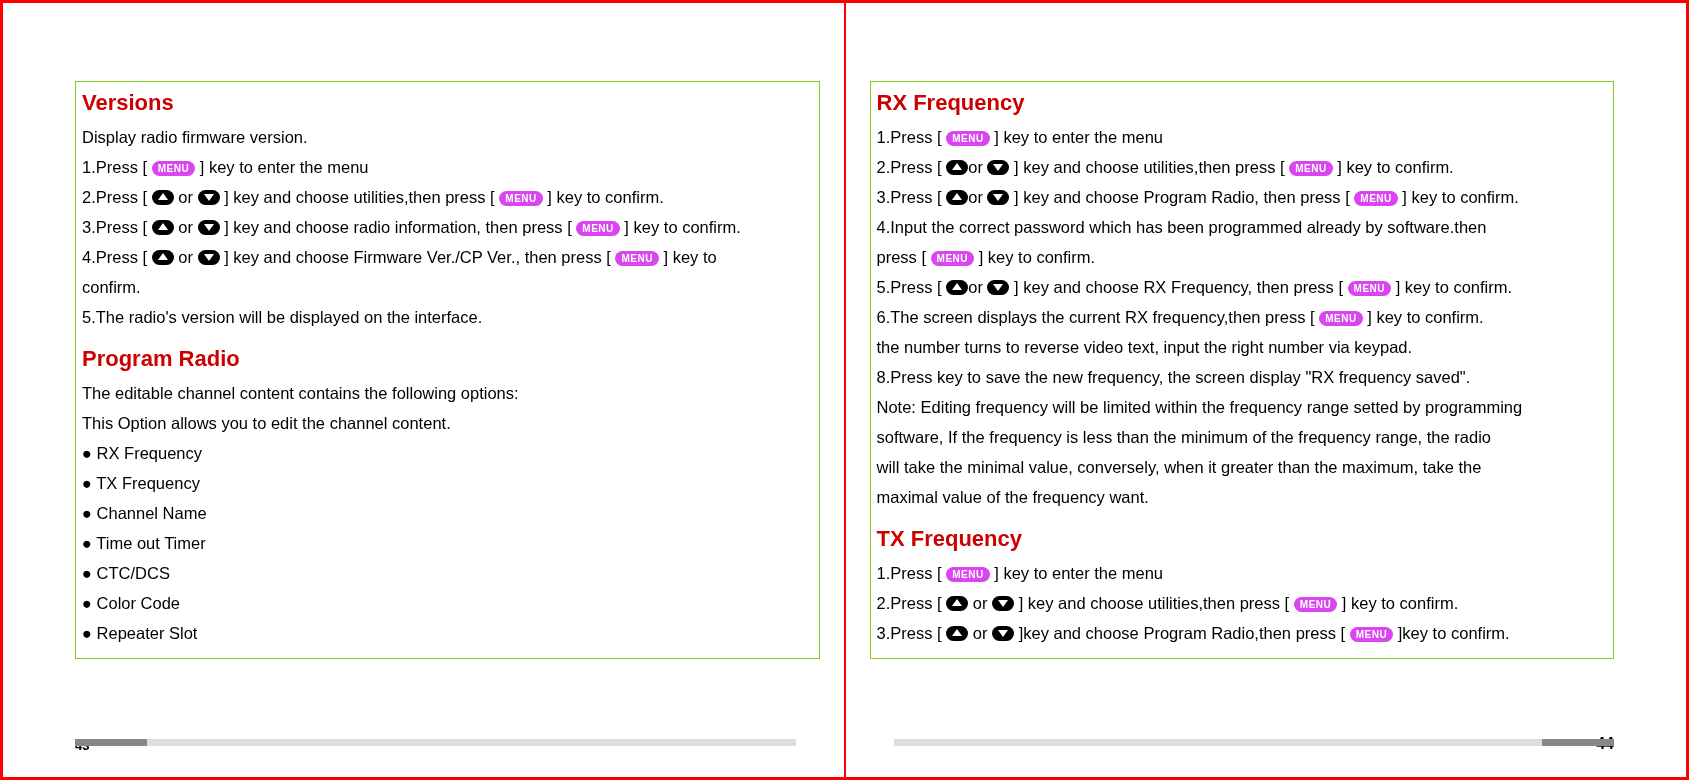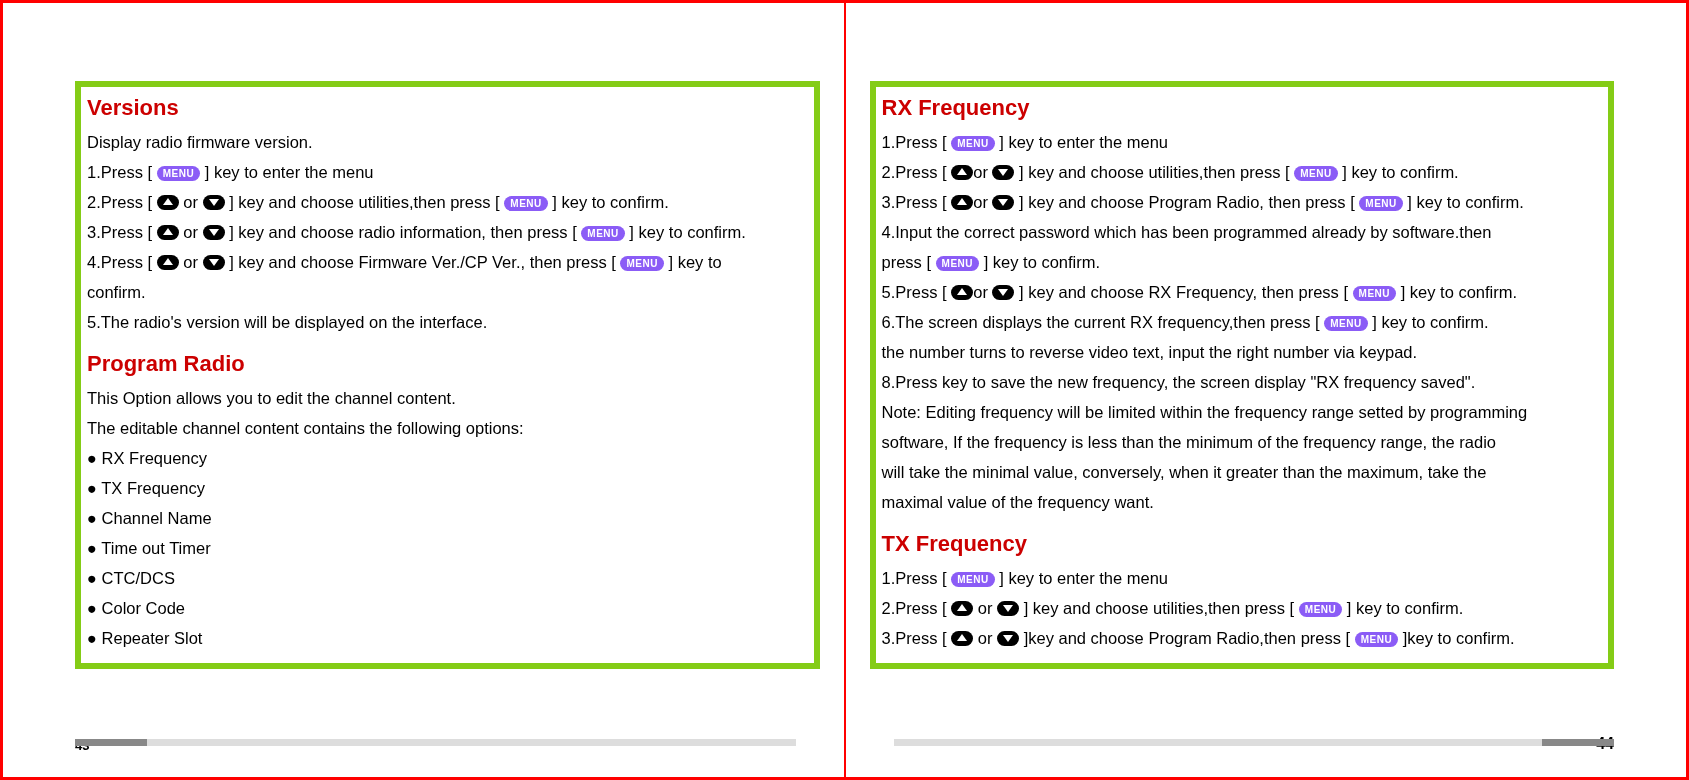--- a/index.html
+++ b/index.html
@@ -16,21 +16,21 @@
     display: flex;
   }
   .half {
     width: 50%;
     height: 100%;
     border: 1px solid #ff0000;
     padding: 18px 24px 18px 24px;
     position: relative;
   }
   .panel {
-    border: 6px solid #84cc16;
+    border: 1px solid #84cc16;
     padding: 4px 8px 10px 6px;
     margin-top: 60px;
   }
   .right .panel { margin-top: 60px; }
   .section-title {
     font-size: 22px;
     font-weight: bold;
     color: #cc0000;
     margin-bottom: 6px;
     margin-top: 4px;
@@ -69,21 +69,21 @@
   .pnum-right {
     position: absolute;
     bottom: 24px;
     right: 72px;
     font-size: 16px;
     font-weight: bold;
     color: #000;
   }
   .menu-key {
     display: inline-block;
-    background: #8b5cf6;
+    background: #d946ef;
     color: #fff;
     font-size: 10px;
     font-weight: bold;
     border-radius: 9px;
     padding: 1px 6px 1px 6px;
     line-height: 13px;
     vertical-align: 1px;
     letter-spacing: 0.5px;
     text-align: right;
   }
@@ -147,22 +147,22 @@
       <div class="line">
         <span>4.Press [ </span><span class="arrow-key arrow-up"></span><span> or </span><span class="arrow-key arrow-down"></span><span> ] key and choose Firmware Ver./CP Ver., then press [ </span><span class="menu-key">MENU</span><span> ] key to</span>
       </div>
       <div class="line">confirm.</div>
 
       <div class="line">5.The radio's version will be displayed on the interface.</div>
 
       <div class="spacer"></div>
 
       <div class="section-title">Program Radio</div>
+      <div class="line">The editable channel content contains the following options:</div>
       <div class="line">This Option allows you to edit the channel content.</div>
-      <div class="line">The editable channel content contains the following options:</div>
       <div class="line bullet">RX Frequency</div>
       <div class="line bullet">TX Frequency</div>
       <div class="line bullet">Channel Name</div>
       <div class="line bullet">Time out Timer</div>
       <div class="line bullet">CTC/DCS</div>
       <div class="line bullet">Color Code</div>
       <div class="line bullet">Repeater Slot</div>
 
     </div>
     <div class="pnum-left">43</div>

